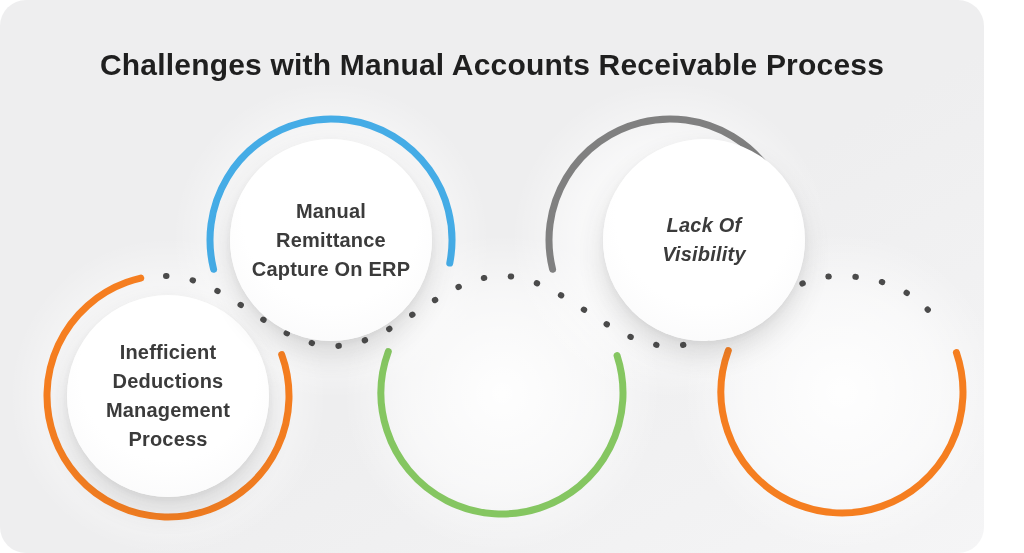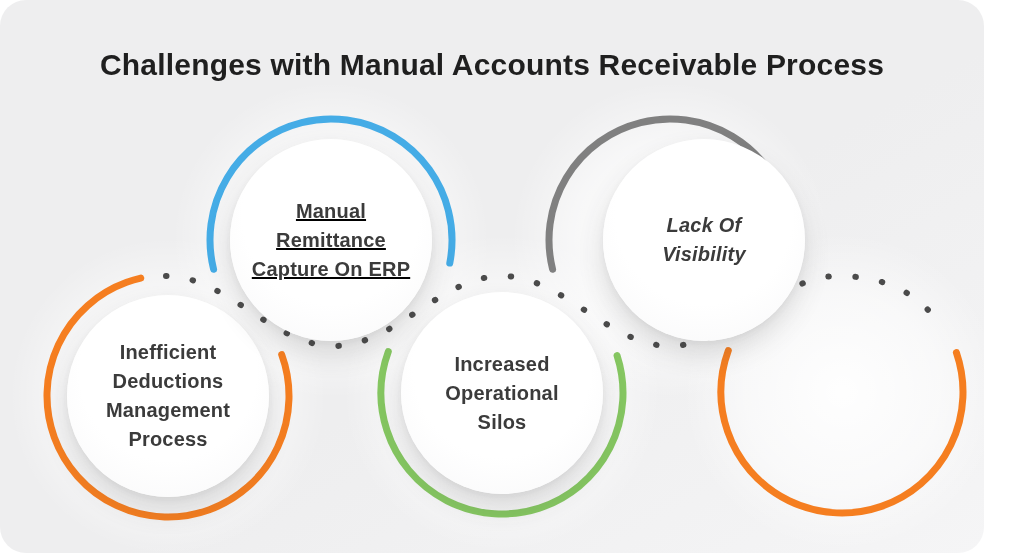--- a/index.html
+++ b/index.html
@@ -94,31 +94,26 @@
     <circle cx="842" cy="392" r="121" fill="none" stroke-width="7" stroke-linecap="round" pathLength="360" stroke-dasharray="219 141" transform="rotate(-19 842 392)" stroke="#f57e20"></circle>
   </svg>
 
   <div class="bubble" style="left:67px;  top:295px;align-items:center;">
     <div class="label">Inefficient
 Deductions
 Management
 Process</div>
   </div>
 
-  <div class="bubble" style="left:230px; top:139px;text-decoration:underline;">
+  <div class="bubble" style="left:230px; top:139px;">
     <div class="label">Manual
 Remittance
 Capture On ERP</div>
   </div>
 
-  <div class="bubble" style="left:401px; top:292px;">
-    <div class="label">Increased
-Operational
-Silos</div>
-  </div>
 
   <div class="bubble" style="left:603px; top:139px;font-style:italic;">
     <div class="label">Lack Of
 Visibility</div>
   </div>
 
 
 </div>
 
 </body></html>

